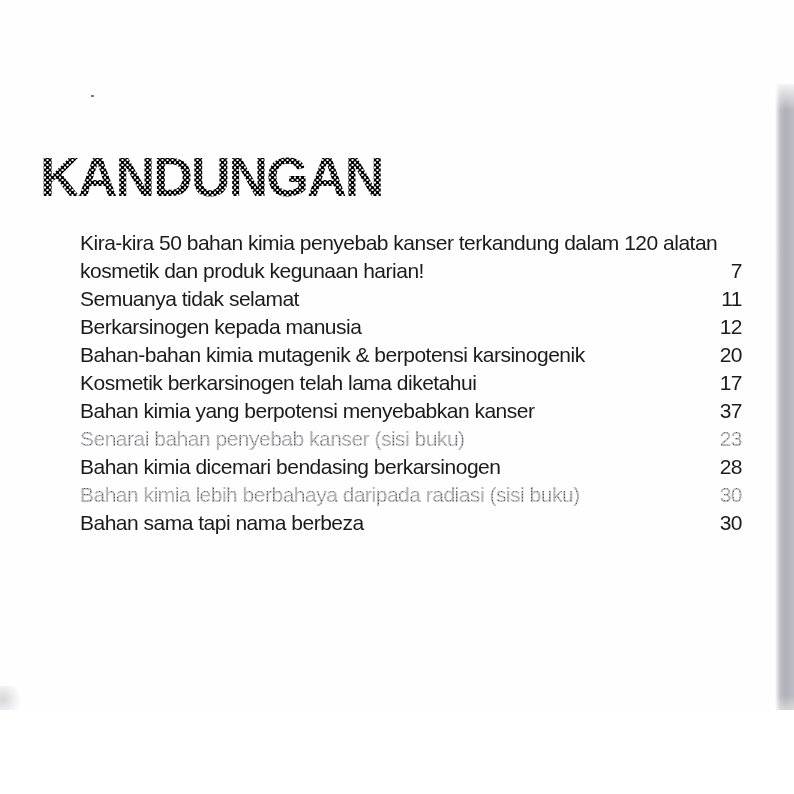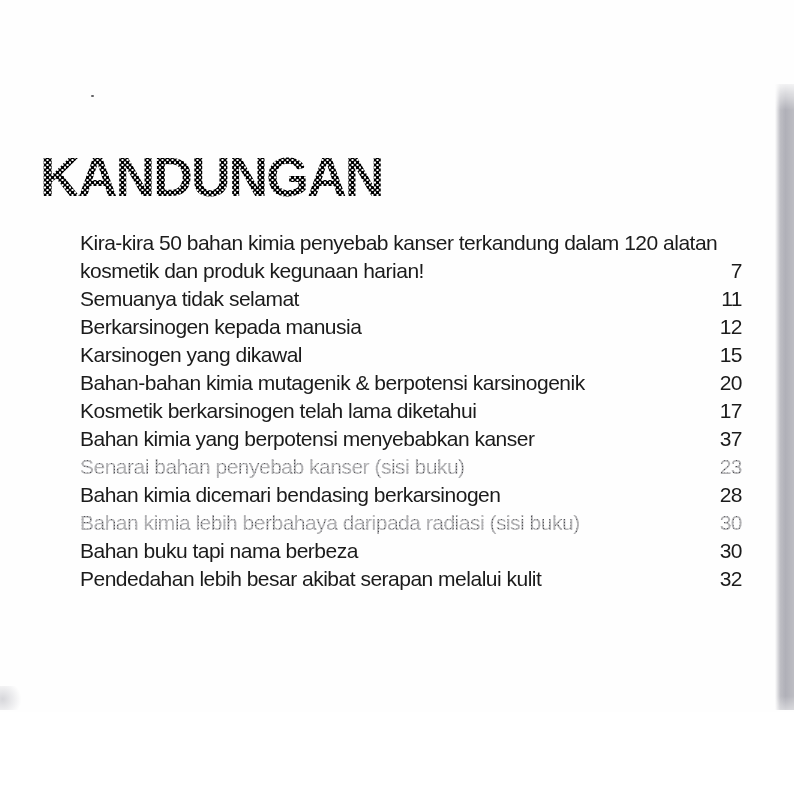--- a/index.html
+++ b/index.html
@@ -171,27 +171,20 @@
     <span class="bullet-cell">
       <span class="bullet"></span>
     </span>
     <span class="label">Berkarsinogen kepada manusia</span>
     <span class="page">12</span>
   </div>
     <div class="row">
     <span class="bullet-cell">
       <span class="bullet"></span>
     </span>
-    <span class="label">Karsinogen yang dikawal</span>
-    <span class="page">15</span>
-  </div>
-    <div class="row">
-    <span class="bullet-cell">
-      <span class="bullet"></span>
-    </span>
     <span class="label">Bahan-bahan kimia mutagenik &amp; berpotensi karsinogenik</span>
     <span class="page">20</span>
   </div>
     <div class="row">
     <span class="bullet-cell">
       <span class="bullet"></span>
     </span>
     <span class="label">Kosmetik berkarsinogen telah lama diketahui</span>
     <span class="page">17</span>
   </div>
@@ -220,23 +213,16 @@
     <span class="bullet-cell">
       <span class="bullet"></span>
     </span>
     <span class="label">Bahan kimia lebih berbahaya daripada radiasi (sisi buku)</span>
     <span class="page">30</span>
   </div>
     <div class="row">
     <span class="bullet-cell">
       <span class="bullet"></span>
     </span>
-    <span class="label">Bahan buku tapi nama berbeza</span>
+    <span class="label">Bahan sama tapi nama berbeza</span>
     <span class="page">30</span>
   </div>
-    <div class="row">
-    <span class="bullet-cell">
-      <span class="bullet"></span>
-    </span>
-    <span class="label">Pendedahan lebih besar akibat serapan melalui kulit</span>
-    <span class="page">32</span>
-  </div>
   </div>
 
 </body></html>

